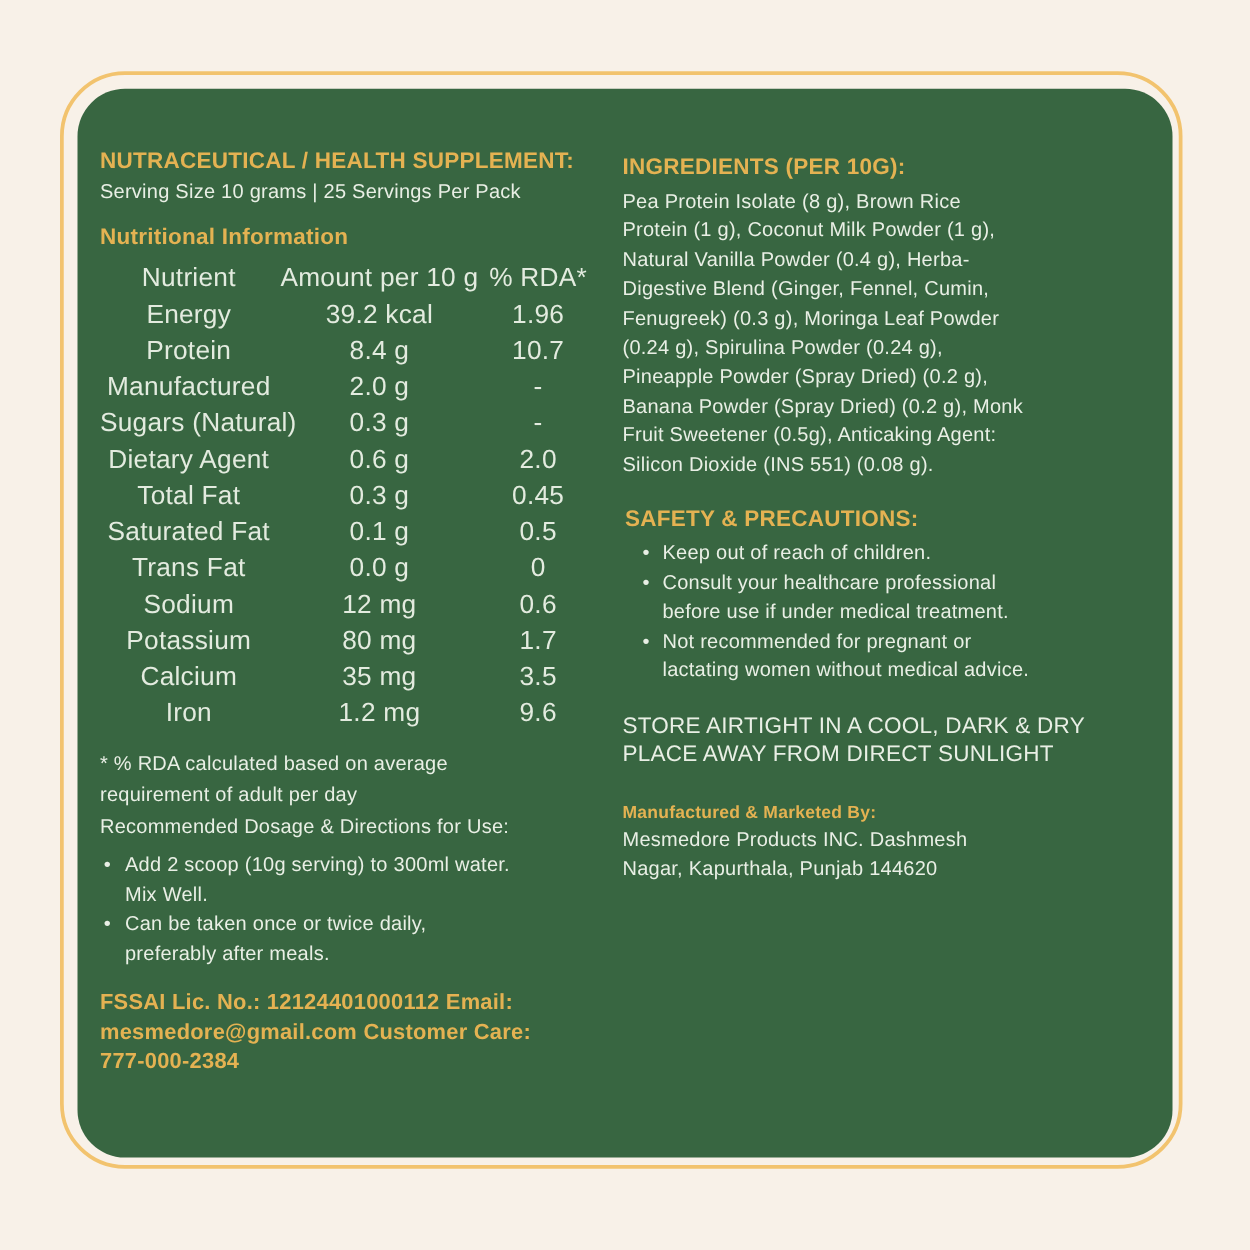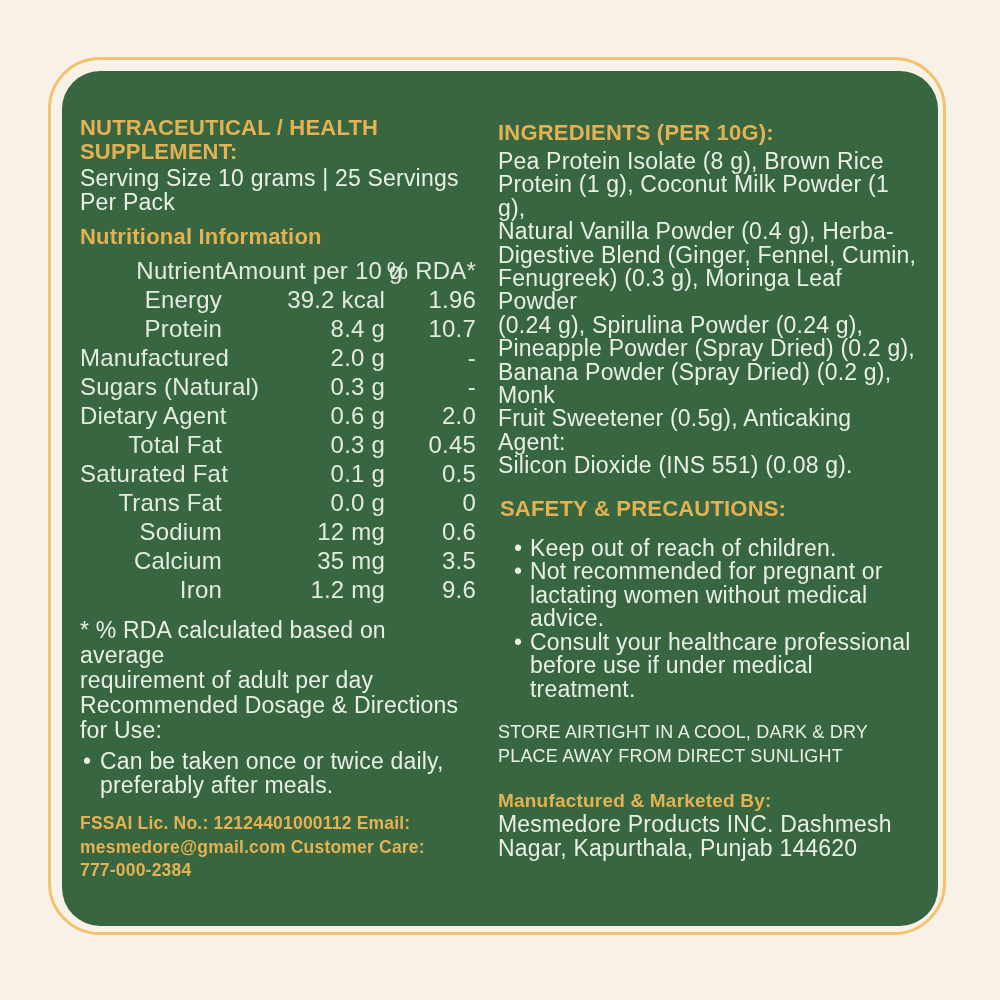--- a/index.html
+++ b/index.html
@@ -36,47 +36,47 @@
   .col {
     position: absolute;
     top: 45px;
   }
   .col-left  { left: 18px;  width: 396px; }
   .col-right { left: 436px; width: 424px; top: 50px; }
 
   .gold-heading {
     color: #e4b252;
     font-weight: bold;
-    font-size: 22px;
+    font-size: 18px;
     line-height: 24px;
     letter-spacing: 0.2px;
   }
   .white-text {
     color: #e9efe5;
-    font-size: 23px;
+    font-size: 16px;
     line-height: 24px;
     letter-spacing: 0.2px;
   }
   .preline { white-space: pre-line; }
 
   .serving { margin-top: 2px; }
   .section-heading { margin-top: 11px; }
 
   table.nutrition-table {
     margin-top: 7px;
     border-collapse: collapse;
     width: 100%;
     table-layout: fixed;
   }
   table.nutrition-table th,
   table.nutrition-table td {
     font-weight: 400;
-    text-align: right;
+    text-align: center;
     color: #e3ebdf;
-    font-size: 24px;
+    font-size: 21px;
     letter-spacing: 0.2px;
     height: 29px;
     padding: 0;
     vertical-align: middle;
     white-space: nowrap;
     overflow: visible;
   }
   col.c1 { width: 142px; }
   col.c2 { width: 163px; }
   col.c3 { width: 91px; }
@@ -108,35 +108,35 @@
     margin-top: 15px;
     font-size: 17.5px;
     line-height: 23.5px;
   }
 
   .ingredients {
     margin-top: 5px;
     line-height: 23.4px;
   }
   .safety-heading { margin-top: 19px; margin-left: 2px; }
-  ul.right-bullets { margin-top: 16px; }
+  ul.right-bullets { margin-top: 4px; }
   ul.right-bullets li { padding-left: 32px; }
   ul.right-bullets li::before { left: 16px; }
 
   .disclaimer {
     margin-top: 27px;
     font-size: 17.5px;
     line-height: 24px;
   }
   .storage {
     margin-top: 20px;
     line-height: 23.5px;
     font-size: 18px;
   }
-  .mfg-heading { margin-top: 21px; font-size: 19px; }
+  .mfg-heading { margin-top: 21px; font-size: 14px; }
   .address { line-height: 23.5px; }
 </style>
 </head>
 <body>
 
 <div class="page">
   <div class="gold-frame"></div>
   <div class="panel">
 
     <div class="col col-left">
@@ -197,37 +197,44 @@
               <td>Trans Fat</td>
               <td>0.0 g</td>
               <td>0</td>
             </tr>
             <tr>
               <td>Sodium</td>
               <td>12 mg</td>
               <td>0.6</td>
             </tr>
             <tr>
+              <td>Potassium</td>
+              <td>80 mg</td>
+              <td>1.7</td>
+            </tr>
+            <tr>
               <td>Calcium</td>
               <td>35 mg</td>
               <td>3.5</td>
             </tr>
             <tr>
               <td>Iron</td>
               <td>1.2 mg</td>
               <td>9.6</td>
             </tr>
           </tbody>
       </table>
 
       <div class="white-text preline footnote">* % RDA calculated based on average
 requirement of adult per day
 Recommended Dosage &amp; Directions for Use:</div>
 
       <ul class="bullets left-bullets white-text">
+          <li class="preline">Add 2 scoop (10g serving) to 300ml water.
+Mix Well.</li>
           <li class="preline">Can be taken once or twice daily,
 preferably after meals.</li>
         </ul>
 
       <div class="gold-heading preline fssai">FSSAI Lic. No.: 12124401000112 Email:
 mesmedore@gmail.com Customer Care:
 777-000-2384</div>
     </div>
 
     <div class="col col-right">
@@ -239,24 +246,24 @@
 Fenugreek) (0.3 g), Moringa Leaf Powder
 (0.24 g), Spirulina Powder (0.24 g),
 Pineapple Powder (Spray Dried) (0.2 g),
 Banana Powder (Spray Dried) (0.2 g), Monk
 Fruit Sweetener (0.5g), Anticaking Agent:
 Silicon Dioxide (INS 551) (0.08 g).</div>
 
       <div class="gold-heading safety-heading">SAFETY &amp; PRECAUTIONS:</div>
       <ul class="bullets right-bullets white-text">
           <li class="preline">Keep out of reach of children.</li>
+          <li class="preline">Consult your healthcare professional
+before use if under medical treatment.</li>
           <li class="preline">Not recommended for pregnant or
 lactating women without medical advice.</li>
-          <li class="preline">Consult your healthcare professional
-before use if under medical treatment.</li>
         </ul>
 
 
       <div class="white-text preline storage">STORE AIRTIGHT IN A COOL, DARK &amp; DRY
 PLACE AWAY FROM DIRECT SUNLIGHT</div>
 
       <div class="gold-heading mfg-heading">Manufactured &amp; Marketed By:</div>
       <div class="white-text preline address">Mesmedore Products INC. Dashmesh
 Nagar, Kapurthala, Punjab 144620</div>
     </div>

